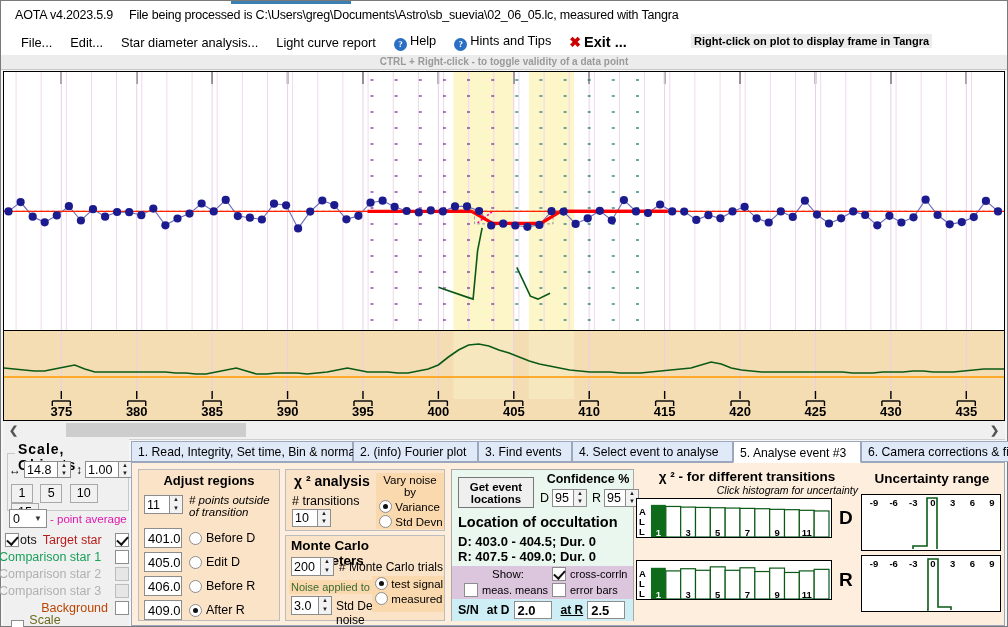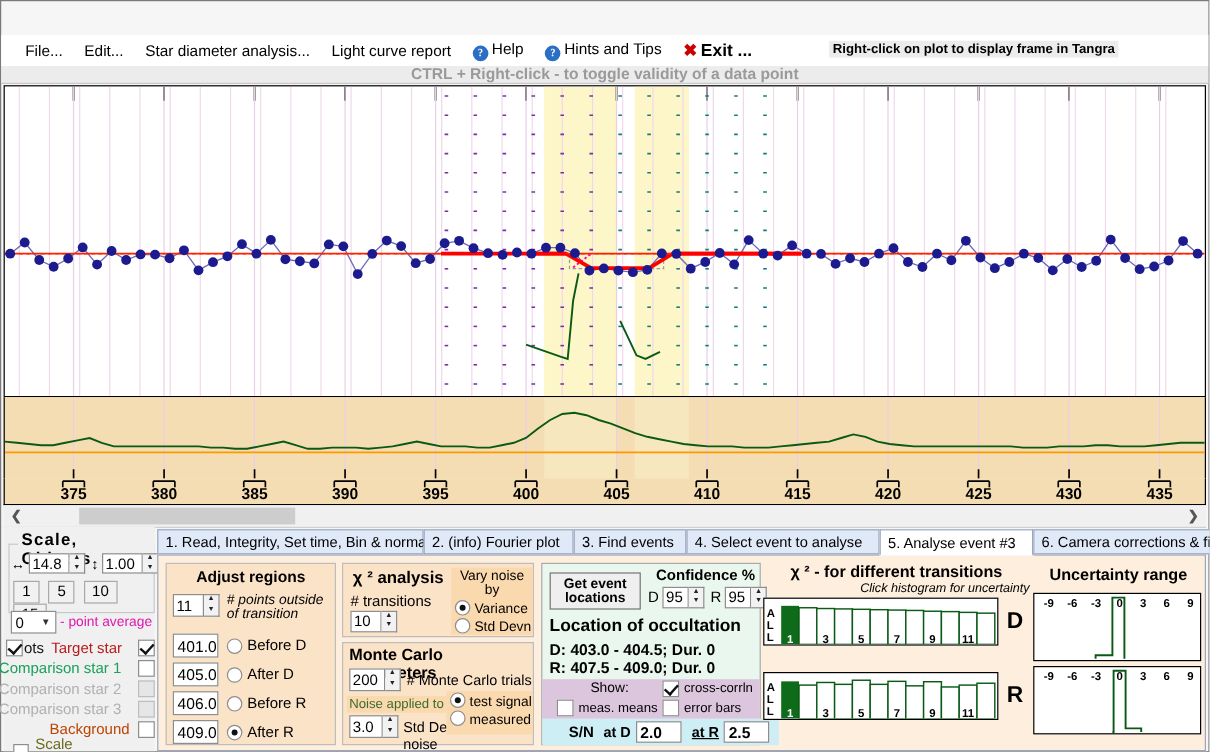--- a/index.html
+++ b/index.html
@@ -31,21 +31,21 @@
             text-align:center;vertical-align:-2px;margin-right:3px;font-weight:bold;
             font-family:"Liberation Serif",serif;}
   .exitx{color:#cc0000;font-weight:bold;font-size:14px;margin-right:3px;}
   .mi.exit{font-weight:bold;font-size:14.5px;}
   .rightclick-note{position:absolute;left:690px;top:33px;font-size:11px;
                    font-weight:bold;background:#ececec;padding:1px 3px;white-space:nowrap;}
 
   
   .hintstrip{position:absolute;left:0;top:54px;width:1006px;height:14px;
              background:#ececec;border-bottom:1px solid #c8c8c8;
-             text-align:center;color:#9a9a9a;font-size:13px;line-height:14px;
+             text-align:center;color:#9a9a9a;font-size:10px;line-height:14px;
              font-weight:bold;}
 
   
   .plotwrap{position:absolute;left:2px;top:70px;width:1002px;height:260px;
             background:#ffffff;border:1px solid #000;box-sizing:border-box;overflow:hidden;}
   .plot-svg{display:block;}
 
   
   .bgwrap{position:absolute;left:2px;top:330px;width:1002px;height:68px;
           background:#f5ddb3;border-left:1px solid #000;border-right:1px solid #000;
@@ -130,20 +130,25 @@
   .all-letters{position:absolute;left:2px;bottom:0px;font-size:9.5px;font-weight:bold;
                line-height:10px;}
 
   .unc-title{font-weight:bold;font-size:13.5px;text-align:center;}
 </style>
 </head>
 <body>
 
 <div id="app">
 
+  <div class="titlebar">
+    <div class="tb-accent"></div>
+    <span class="tb-app">AOTA v4.2023.5.9</span>
+    <span class="tb-file">File being processed is C:\Users\greg\Documents\Astro\sb_suevia\02_06_05.lc, measured with Tangra</span>
+  </div>
 
   <div class="menubar">
     <span class="mi">File...</span>
     <span class="mi">Edit...</span>
     <span class="mi">Star diameter analysis...</span>
     <span class="mi">Light curve report</span>
     <span class="mi"><span class="helpicon">?</span><span>Help</span></span>
     <span class="mi"><span class="helpicon">?</span><span>Hints and Tips</span></span>
     <span class="mi exit"><span class="exitx">✖</span><span>Exit ...</span></span>
   </div>
@@ -705,21 +710,21 @@
 
       <div style="position:absolute;left:5px;top:56px;">
         <div style="display:flex;align-items:center;height:24px;">
           <span class="txtfield" style="width:38px;height:20px;line-height:19px;">401.0</span>
           <span class="radio" style="margin-left:7px;"></span>
           <span style="margin-left:4px;font-size:12.5px;">Before D</span>
         </div>
         <div style="display:flex;align-items:center;height:24px;">
           <span class="txtfield" style="width:38px;height:20px;line-height:19px;">405.0</span>
           <span class="radio" style="margin-left:7px;"></span>
-          <span style="margin-left:4px;font-size:12.5px;">After D</span>
+          <span style="margin-left:4px;font-size:12.5px;">Edit D</span>
         </div>
         <div style="display:flex;align-items:center;height:24px;">
           <span class="txtfield" style="width:38px;height:20px;line-height:19px;">406.0</span>
           <span class="radio" style="margin-left:7px;"></span>
           <span style="margin-left:4px;font-size:12.5px;">Before R</span>
         </div>
         <div style="display:flex;align-items:center;height:24px;">
           <span class="txtfield" style="width:38px;height:20px;line-height:19px;">409.0</span>
           <span class="radio on" style="margin-left:7px;"></span>
           <span style="margin-left:4px;font-size:12.5px;">After R</span>
@@ -818,21 +823,21 @@
         <div style="position:absolute;left:12px;top:17px;display:flex;align-items:center;">
           <span class="cbx"></span>
           <span style="margin-left:4px;font-size:11px;">meas. means</span>
         </div>
         <div style="position:absolute;left:100px;top:17px;display:flex;align-items:center;">
           <span class="cbx"></span>
           <span style="margin-left:4px;font-size:11px;">error bars</span>
         </div>
       </div>
 
-      <div class="snpanel" style="left:0;top:129px;width:181px;height:22px;display:flex;align-items:center;padding-left:16px;">
+      <div class="snpanel" style="left:0;top:129px;width:181px;height:22px;display:flex;align-items:center;">
         <span style="margin-left:6px;font-weight:bold;font-size:12.5px;">S/N</span>
         <span style="margin-left:8px;font-weight:bold;font-size:12px;">at D</span>
         <span class="txtfield" style="margin-left:4px;width:38px;height:18px;line-height:17px;font-weight:bold;">2.0</span>
         <span style="margin-left:9px;font-weight:bold;font-size:12px;text-decoration:underline;">at R</span>
         <span class="txtfield" style="margin-left:4px;width:38px;height:18px;line-height:17px;font-weight:bold;">2.5</span>
       </div>
     </div>
 
     <div style="position:absolute;left:504px;top:4px;width:222px;height:154px;">
       <div class="chi-title" style="text-align:center;margin-top:2px;">χ ² - for different transitions</div>

